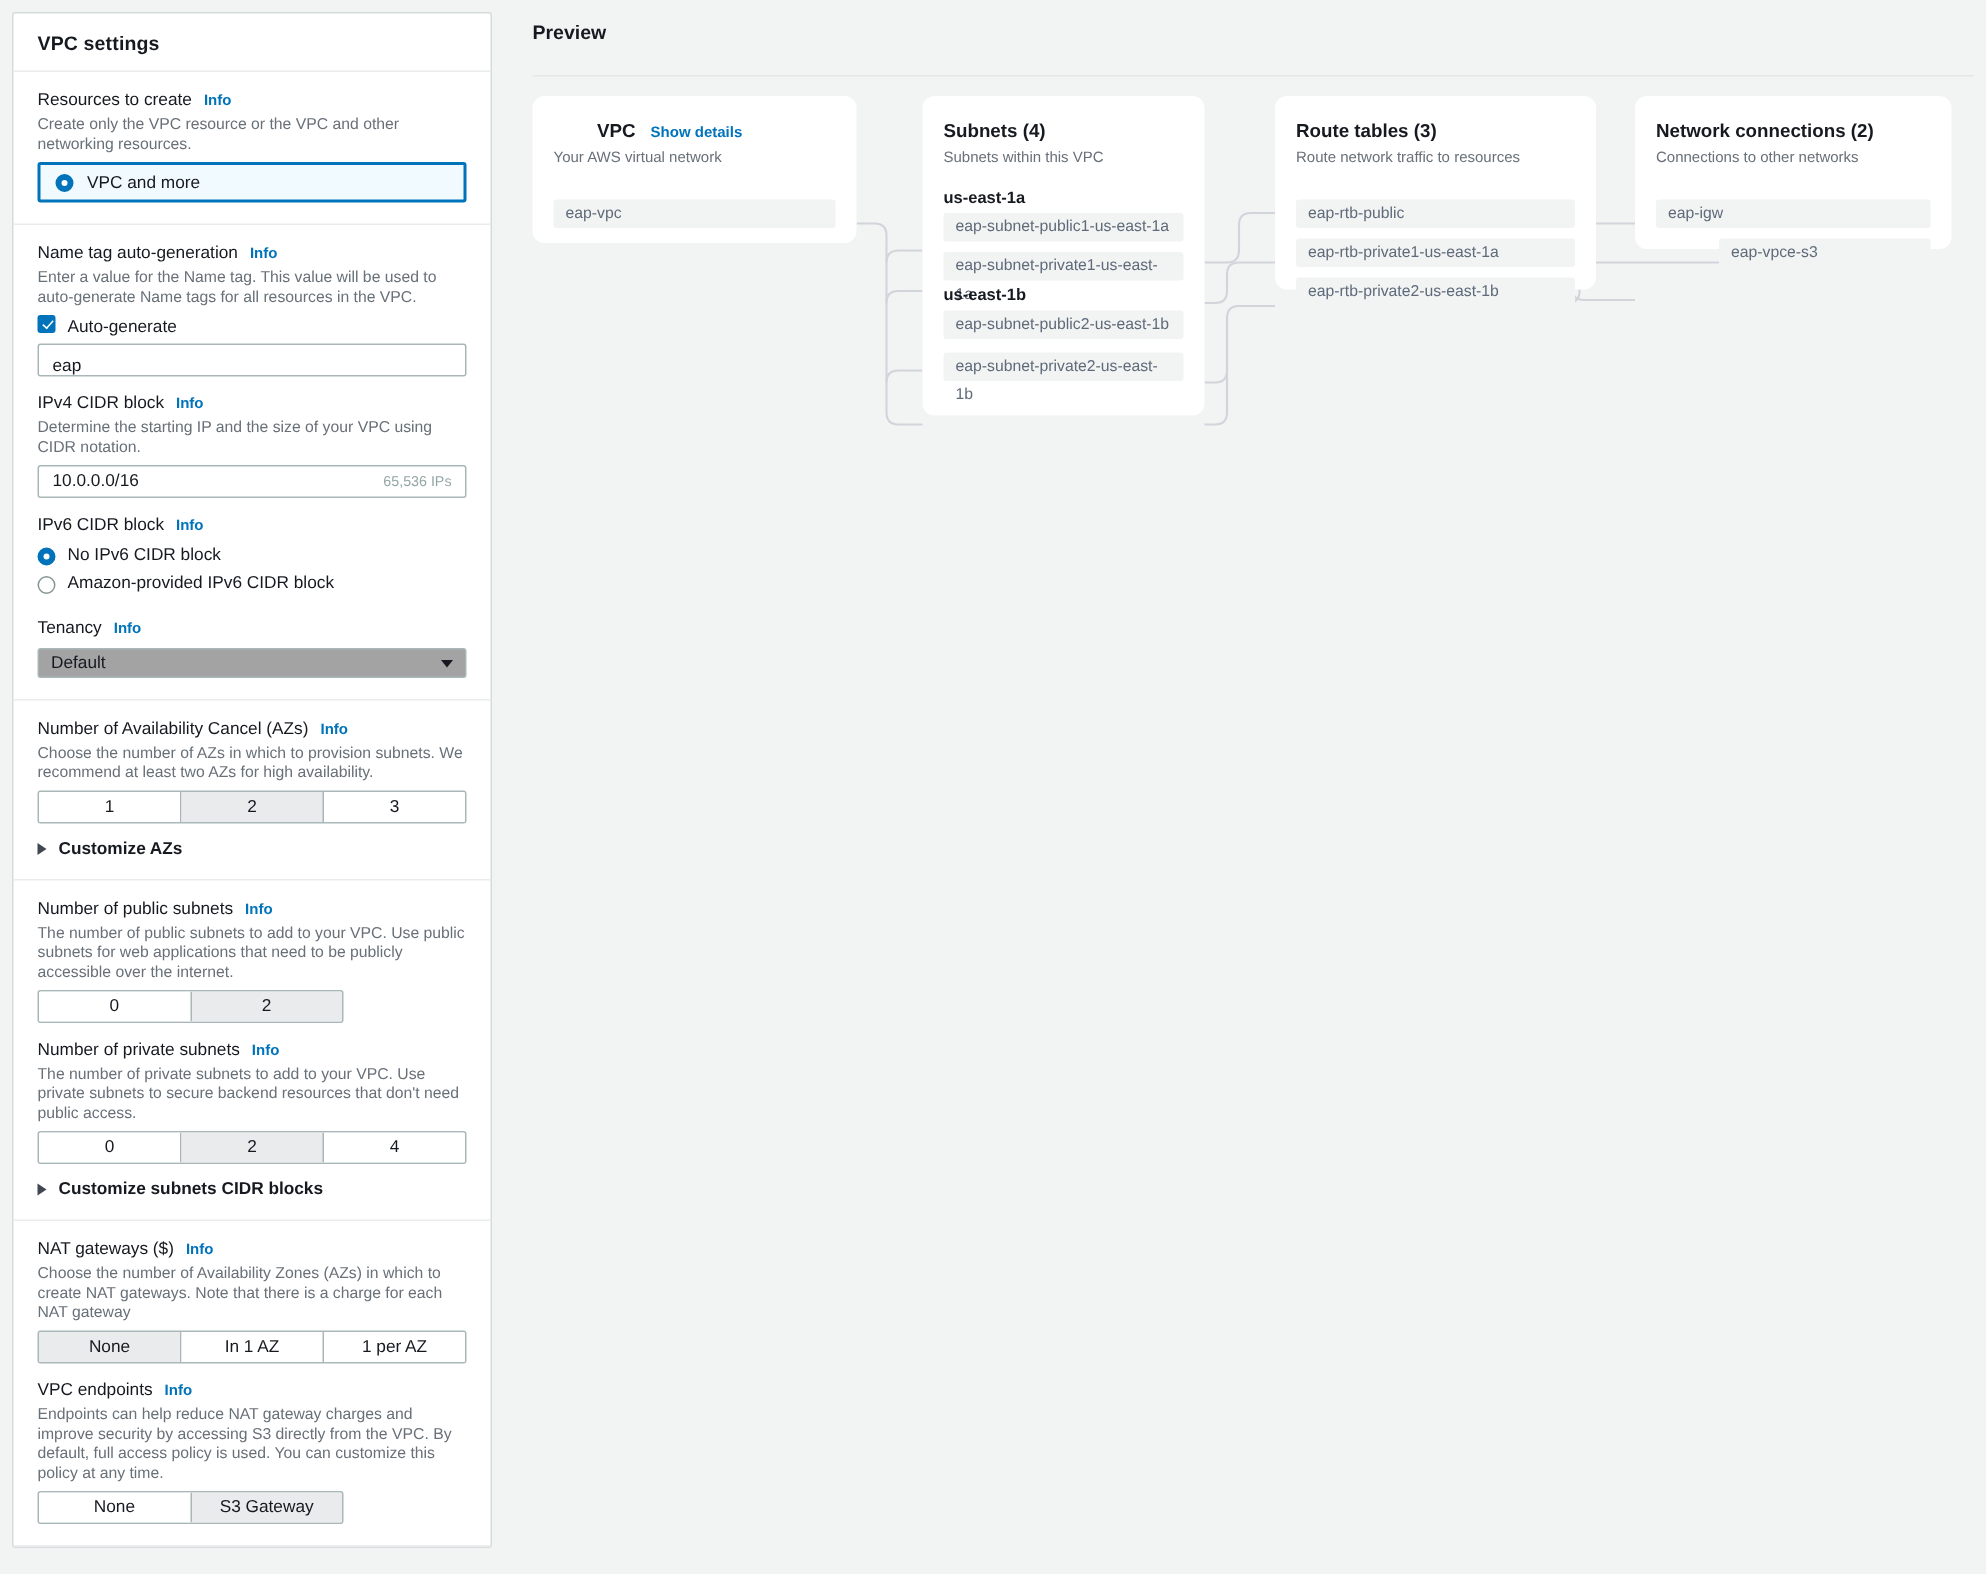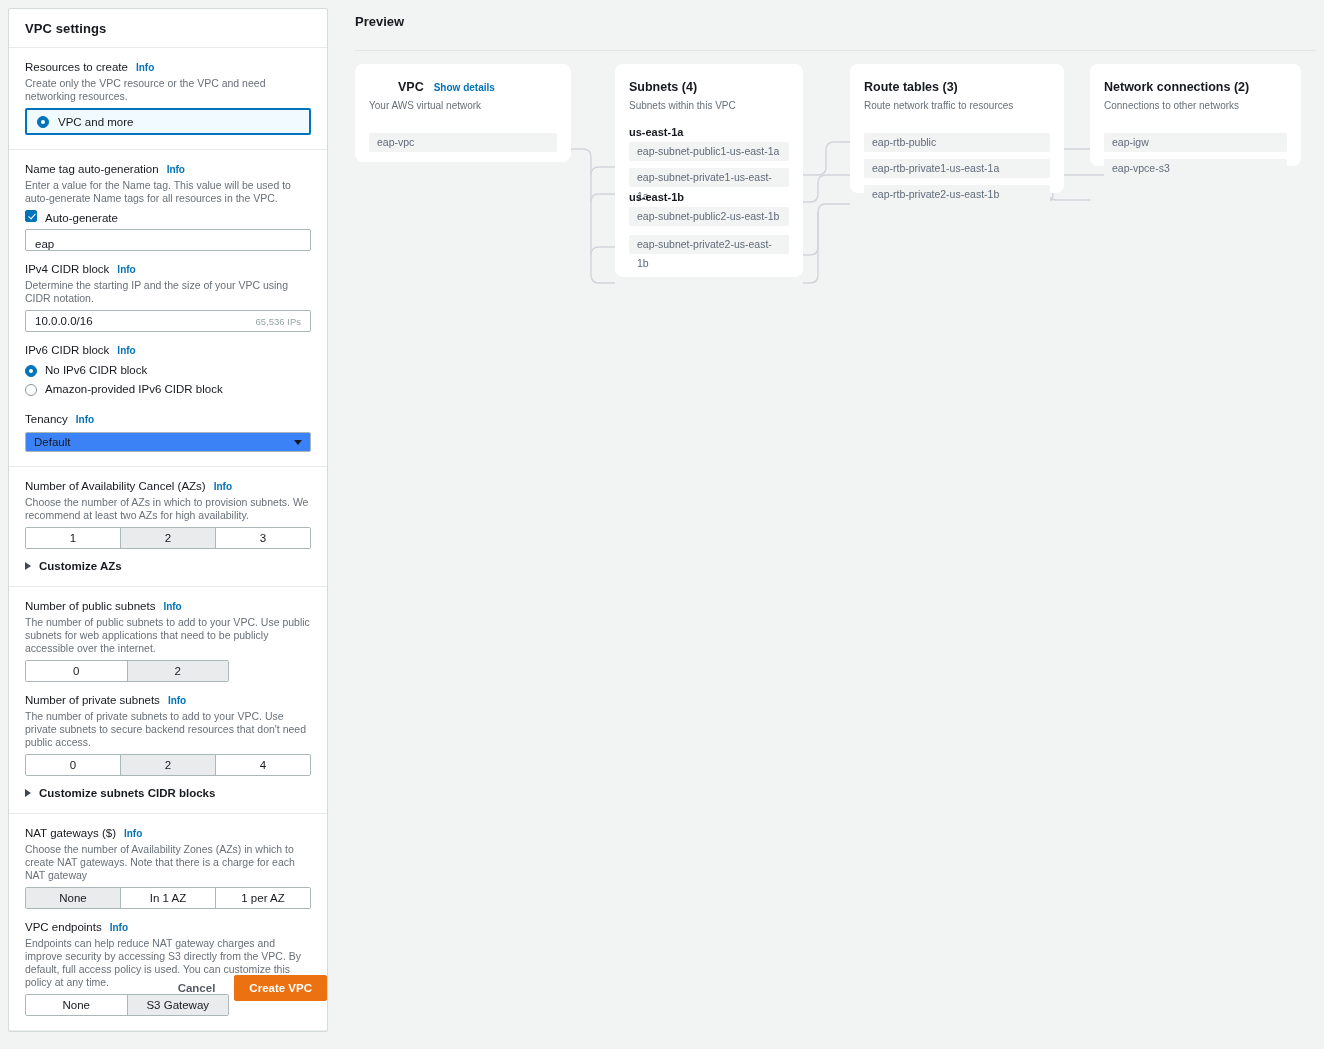--- a/index.html
+++ b/index.html
@@ -105,21 +105,21 @@
     background: #fff; display: flex; align-items: center;
     padding: 0 9px; font-size: 11.5px; color: #16191f;
   }
   .tinput .suffix {
     margin-left: auto; color: #95a5a6; font-size: 9.5px;
   }
 
   
   .tselect {
     height: 20px; border: 1px solid #aab7b8; border-radius: 2px;
-    background: #3b82f6; display: flex; align-items: center;
+    background: #a3a3a3; display: flex; align-items: center;
     padding: 0 8px; font-size: 11.5px; color: #16191f;
     cursor: pointer;
   }
   .caret {
     margin-left: auto; width: 0; height: 0;
     border-left: 4.5px solid transparent; border-right: 4.5px solid transparent;
     border-top: 5px solid #16191f;
   }
 
   
@@ -213,21 +213,21 @@
 
     <div class="panel-header">
       <h1>VPC settings</h1>
     </div>
 
     <div class="section">
       <div class="flabel">
         <span>Resources to create</span>
         <span class="info">Info</span>
       </div>
-      <div class="fdesc">Create only the VPC resource or the VPC and need networking resources.</div>
+      <div class="fdesc">Create only the VPC resource or the VPC and other networking resources.</div>
       <div class="tile selected">
         <span class="radio on"></span>
         <span>VPC and more</span>
       </div>
     </div>
 
     <div class="section">
 
       <div class="field">
         <div class="flabel">
@@ -354,24 +354,20 @@
         <div class="fdesc">Endpoints can help reduce NAT gateway charges and improve security by accessing S3 directly from the VPC. By default, full access policy is used. You can customize this policy at any time.</div>
         <div class="seg" style="width:204px;">
           <div class="opt">None</div>
           <div class="opt active">S3 Gateway</div>
         </div>
       </div>
     </div>
 
   </div>
 
-  <div class="footer">
-    <button class="btn-cancel">Cancel</button>
-    <button class="btn-primary">Create VPC</button>
-  </div>
 
   <div class="preview">
     <div class="preview-title">Preview</div>
     <div class="preview-rule"></div>
 
     <div class="canvas">
 
       <svg class="wires" viewBox="0 0 976 280" fill="none">
         <g stroke="#d1d5db" stroke-width="1.4" fill="none">
 
@@ -418,19 +414,19 @@
         <div class="sub">Route network traffic to resources</div>
         <div class="res-row" style="margin-top:22px;">eap-rtb-public</div>
         <div class="res-row">eap-rtb-private1-us-east-1a</div>
         <div class="res-row" style="margin-bottom:0;">eap-rtb-private2-us-east-1b</div>
       </div>
 
       <div class="card" style="left:750px; top:12px; width:211px; height:102px; padding:16px 14px;">
         <h3>Network connections (2)</h3>
         <div class="sub">Connections to other networks</div>
         <div class="res-row" style="margin-top:22px;">eap-igw</div>
-        <div class="res-row" style="margin-bottom:0;">eap-vpce-s3</div>
+        <div class="res-row" style="margin-bottom:0;margin-left:42px;">eap-vpce-s3</div>
       </div>
 
     </div>
   </div>
 
 </div>
 
 </body></html>

